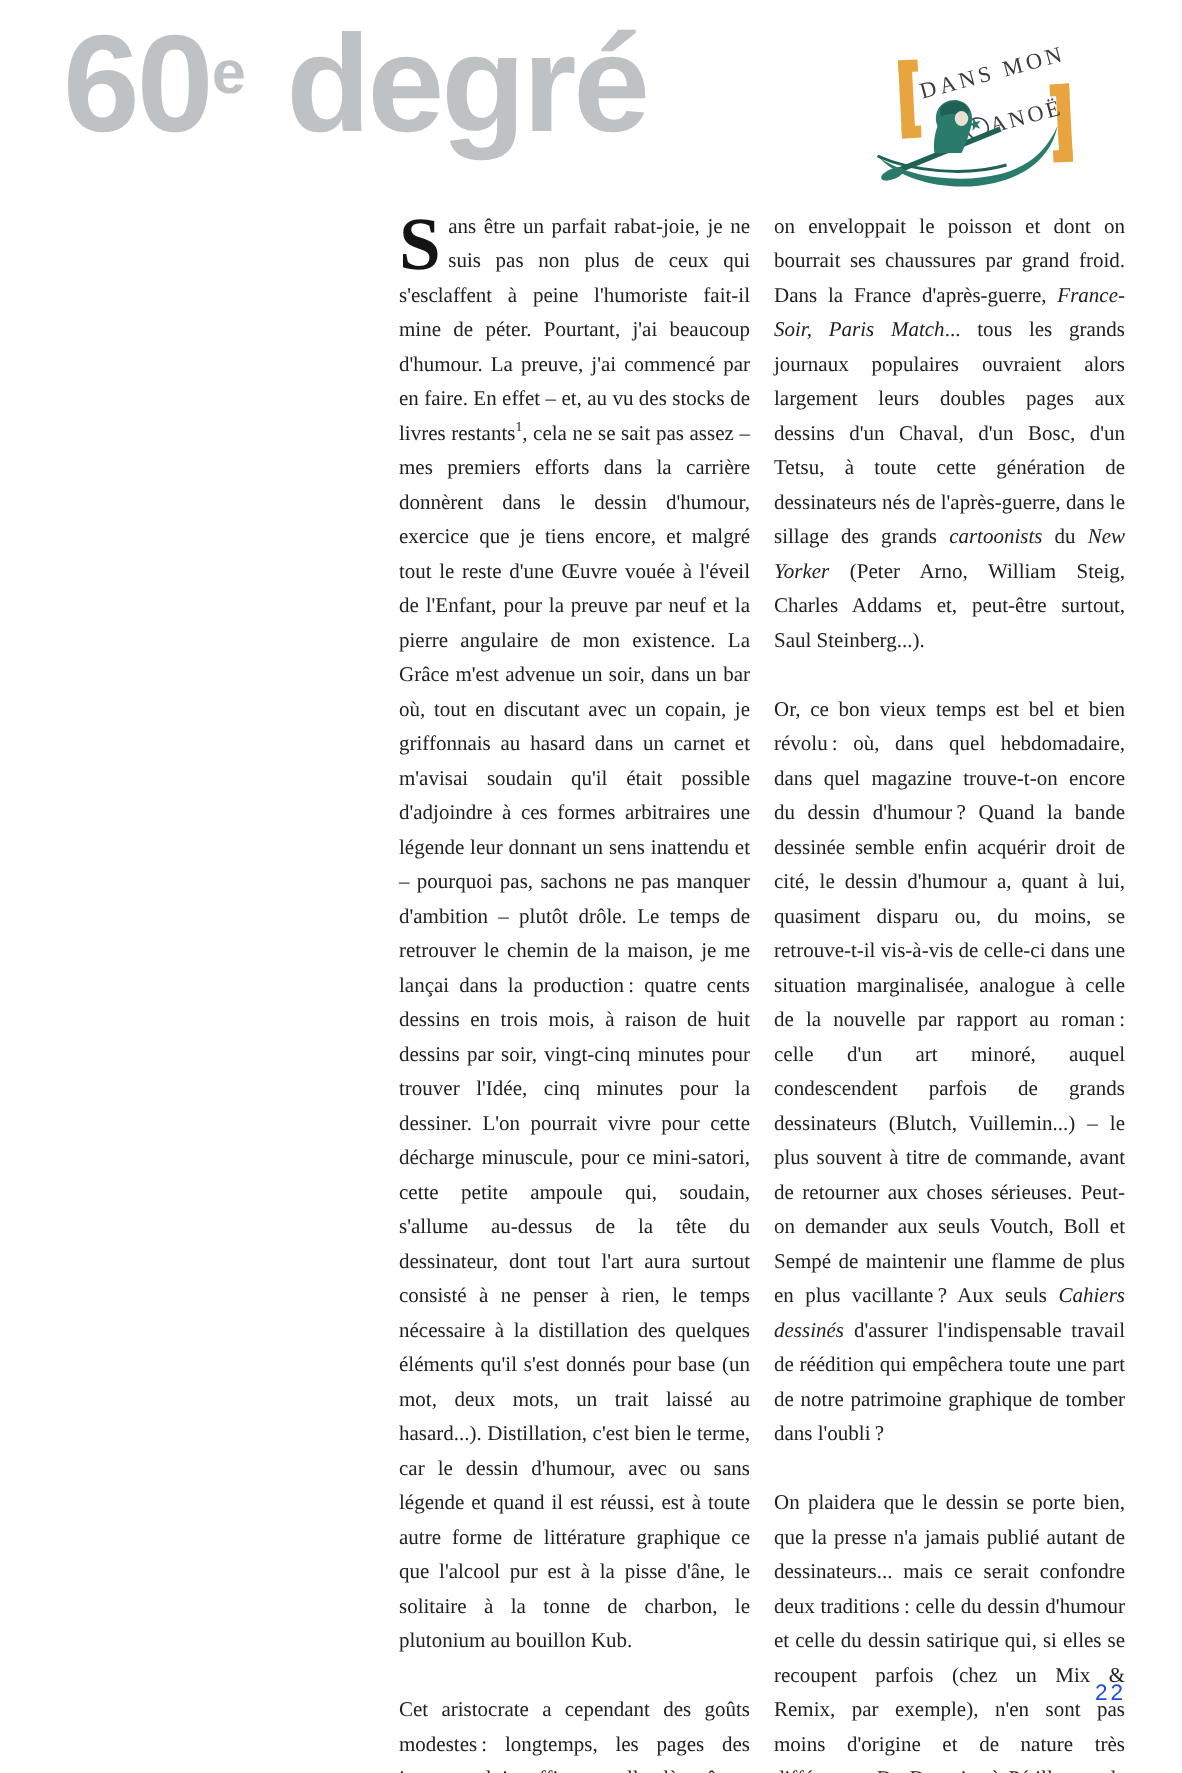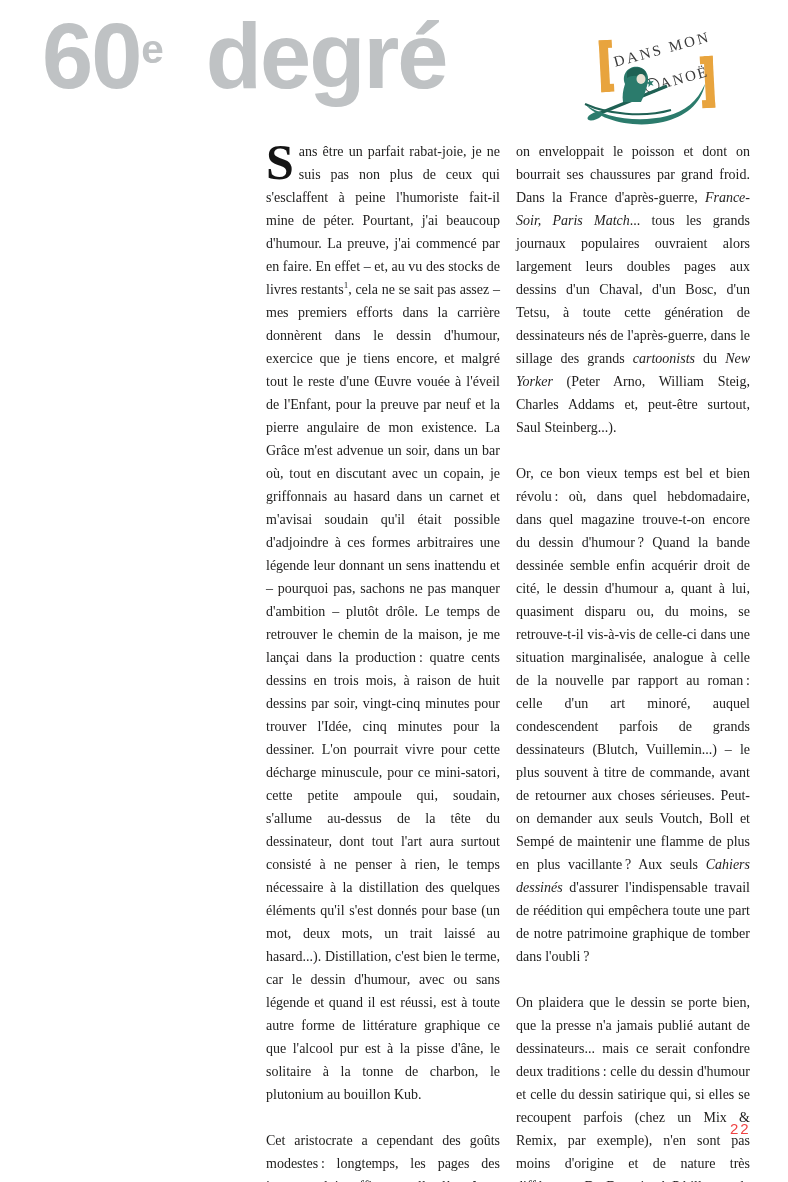--- a/index.html
+++ b/index.html
@@ -4,21 +4,21 @@
 <style>
   html,body { margin:0; padding:0; }
   body { width:788px; height:1182px; background:#ffffff; position:relative; overflow:hidden;
          font-family:"Liberation Serif", serif; }
 
   
   .header-title { position:absolute; left:42px; top:10px;
     font-family:"Liberation Sans", sans-serif; font-weight:bold;
     font-size:92px; letter-spacing:-2px; color:#bfc2c4; line-height:1; }
   .header-title .ord { font-size:0.44em; vertical-align:0.62em; letter-spacing:0; margin-left:1px; }
-  .header-title .word { margin-left:42px;text-align:right; }
+  .header-title .word { margin-left:27px;text-align:right; }
 
   
   .logo { position:absolute; left:583px; top:24px; width:186px; height:106px; }
   .bracket { position:absolute; width:13px; height:52px; box-sizing:border-box; }
   .bracket.b-left  { left:17px;  top:16px; border-left:9px solid #e8a43e;
                      border-top:8px solid #e8a43e; border-bottom:8px solid #e8a43e; transform:rotate(-3deg); }
   .bracket.b-right { left:118px; top:32px; border-right:9px solid #e8a43e;
                      border-top:8px solid #e8a43e; border-bottom:8px solid #e8a43e; transform:rotate(-3deg); }
   .logo-line1 { position:absolute; left:31px; top:30px; transform:rotate(-15deg); transform-origin:left center;
     font-family:"Liberation Serif", serif; font-size:15px; letter-spacing:2.5px; color:#3c3c3c; white-space:nowrap; }
@@ -36,21 +36,21 @@
            color:#222120; hyphens:auto; }
   p.para.justify-last { text-align-last:justify; }
   p.para:last-child { margin-bottom:0; }
   .dropcap { float:left; font-size:50px; line-height:40px; font-weight:bold; color:#141414;
              padding:2px 5px 0 0; }
   sup.fn { font-size:9px; line-height:0; vertical-align:super; }
   em { font-style:italic; }
 
   
   .page-number { position:absolute; left:730px; top:1120px;
-    font-family:"Liberation Sans", sans-serif; font-size:15px; letter-spacing:2px; color:#ef4444; }
+    font-family:"Liberation Sans", sans-serif; font-size:15px; letter-spacing:2px; color:#1d4ed8; }
 </style>
 </head>
 <body>
 
 <div class="header-title"><span>60</span><span class="ord">e</span><span class="word">degré</span></div>
 
 <div class="logo">
   <div class="bracket b-left"></div>
   <div class="bracket b-right"></div>
   <div class="logo-line1">DANS MON</div>

